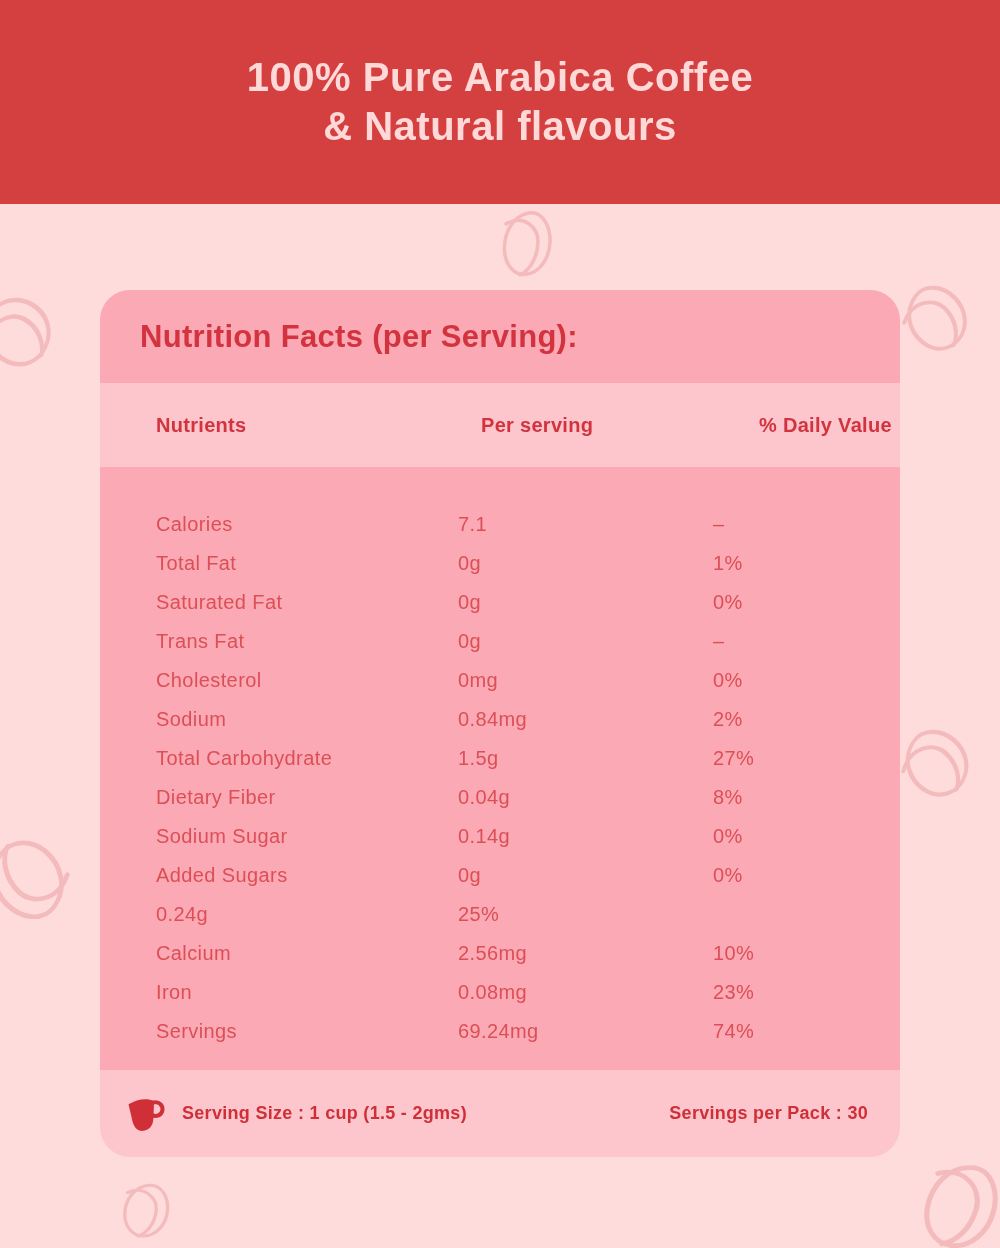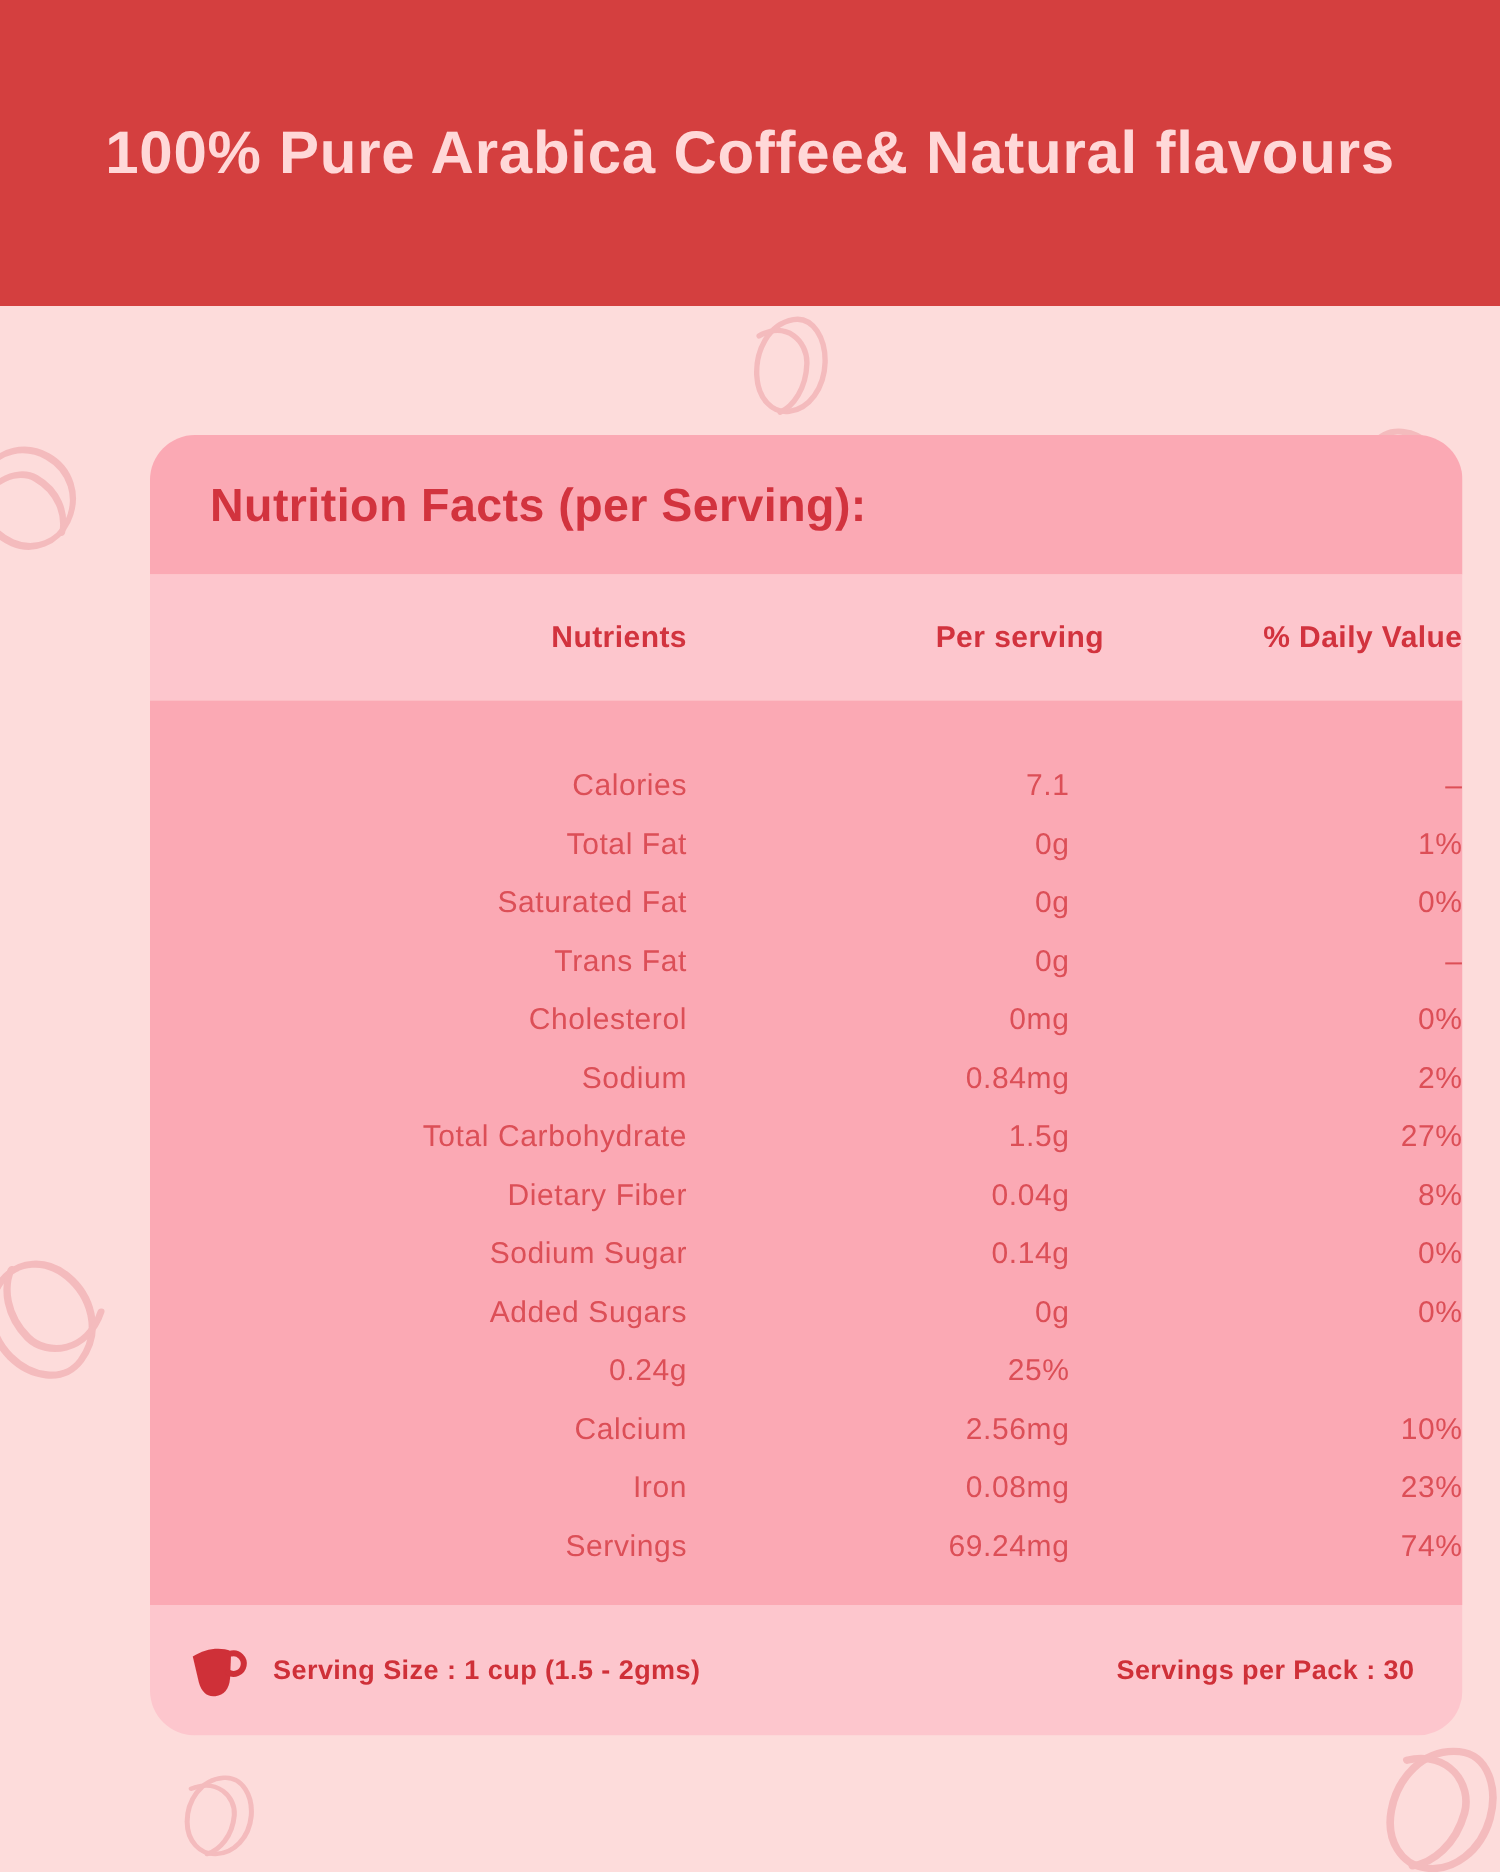--- a/index.html
+++ b/index.html
@@ -8,21 +8,21 @@
     width:1000px;height:1248px;
     background:#fddcdb;
     overflow:hidden;
     font-family:"Liberation Sans","DejaVu Sans",sans-serif;
   }
 
   
   .banner{
     position:absolute;left:0;top:0;width:1000px;height:204px;
     background:#d43f3f;
-    display:flex;justify-content:center;align-items:center;
+    display:flex;flex-direction:column;justify-content:center;align-items:center;
     z-index:2;
   }
   .banner-line{
     color:#ffd8d8;
     font-weight:bold;
     font-size:40px;
     line-height:49px;
     letter-spacing:.5px;
     text-align:center;
   }
@@ -30,22 +30,22 @@
   
   .bean{
     position:absolute;
     color:#ec9ba1;
     opacity:.5;
     z-index:0;
   }
 
   
   .card{
-    position:absolute;left:100px;top:290px;width:875px;height:867px;
-    border-radius:30px;overflow:hidden;z-index:1;text-align:right;
+    position:absolute;left:100px;top:290px;width:800px;height:867px;
+    border-radius:30px;overflow:hidden;z-index:1;
   }
   .band-title{
     height:93px;background:#fba9b4;
     display:flex;align-items:center;
     padding-left:40px;box-sizing:border-box;
   }
   .band-title h1{
     margin:0;font-size:31px;font-weight:bold;color:#d2333e;letter-spacing:.3px;
   }
   .grid3{

